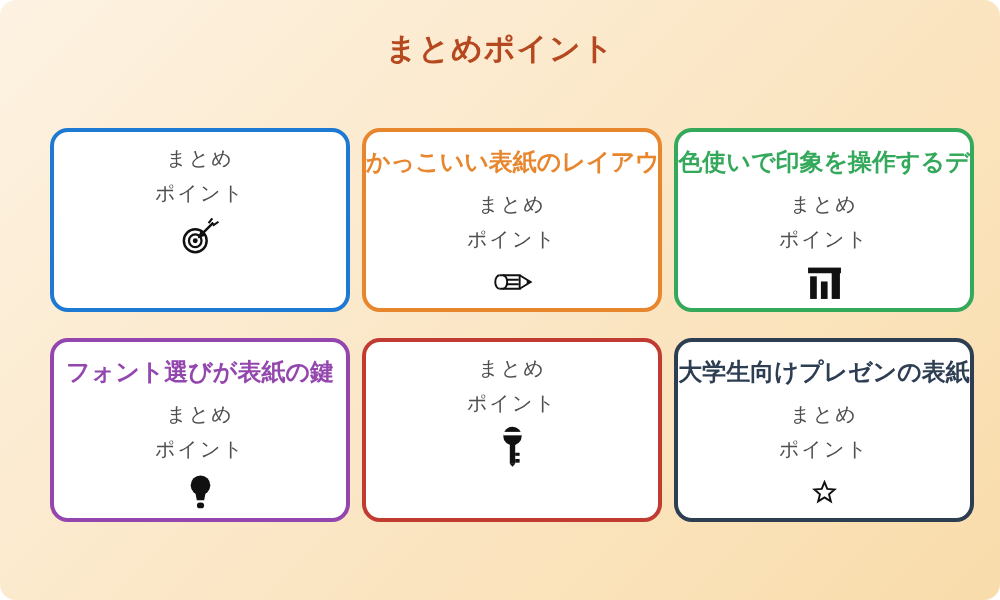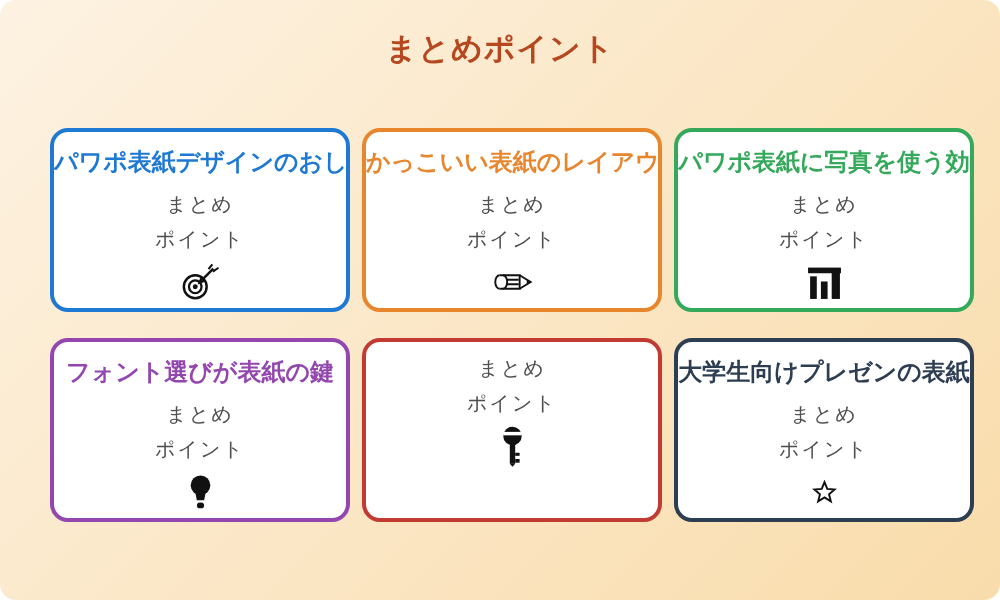--- a/index.html
+++ b/index.html
@@ -67,21 +67,20 @@
 </head>
 <body>
 
 <div class="canvas" style="background: linear-gradient(135deg, rgb(253, 242, 226) 0%, rgb(249, 220, 171) 100%);">
 
   <h1 class="page-title" style="color: rgb(181, 72, 31);">まとめポイント</h1>
 
   <div class="grid">
 
     <article class="card" style="border-color: rgb(30, 121, 210); background: rgb(255, 255, 255);">
-      <h2 class="card-title" style="color: rgb(30, 121, 210);">パワポ表紙デザインのおし</h2>
       <p class="card-subtitle" style="color: rgb(79, 79, 79);">まとめ
 ポイント</p>
       <div class="card-icon">
         <svg width="42" height="38" viewBox="0 0 44 40">
           <circle cx="17" cy="25" r="12" fill="none" stroke="#111" stroke-width="2.6"></circle>
           <circle cx="17" cy="25" r="6.6" fill="none" stroke="#111" stroke-width="2.4"></circle>
           <circle cx="17" cy="25" r="2.6" fill="#111"></circle>
           <path d="M36 6 L21 21" stroke="#111" stroke-width="2.6" fill="none"></path>
           <path d="M19.5 22.5 L28 19.5 L22.8 14.2 Z" fill="#111"></path>
           <path d="M35 1.5 L31 6.5" stroke="#111" stroke-width="2.2" fill="none"></path>
@@ -103,21 +102,21 @@
             <path d="M17 7.6 H30"></path>
             <path d="M17 12.4 H30"></path>
             <path d="M31 3 L42.5 10 L31 17"></path>
           </g>
           <path d="M38.4 7.5 L42.5 10 L38.4 12.5 Z" fill="#111"></path>
         </svg>
       </div>
     </article>
 
     <article class="card" style="border-color: rgb(53, 169, 91); background: rgb(255, 255, 255);">
-      <h2 class="card-title" style="color: rgb(53, 169, 91);">パワポ表紙に写真を使う効</h2>
+      <h2 class="card-title" style="color: rgb(53, 169, 91);">色使いで印象を操作するデ</h2>
       <p class="card-subtitle" style="color: rgb(79, 79, 79);">まとめ
 ポイント</p>
       <div class="card-icon">
         <svg width="37" height="33" viewBox="0 0 36 32" fill="#111">
           <rect x="2" y="1.5" width="32" height="5.5"></rect>
           <rect x="4" y="10" width="6.5" height="22"></rect>
           <rect x="14.5" y="15" width="6.5" height="17"></rect>
           <rect x="25" y="3.5" width="8" height="28.5"></rect>
         </svg>
       </div>

